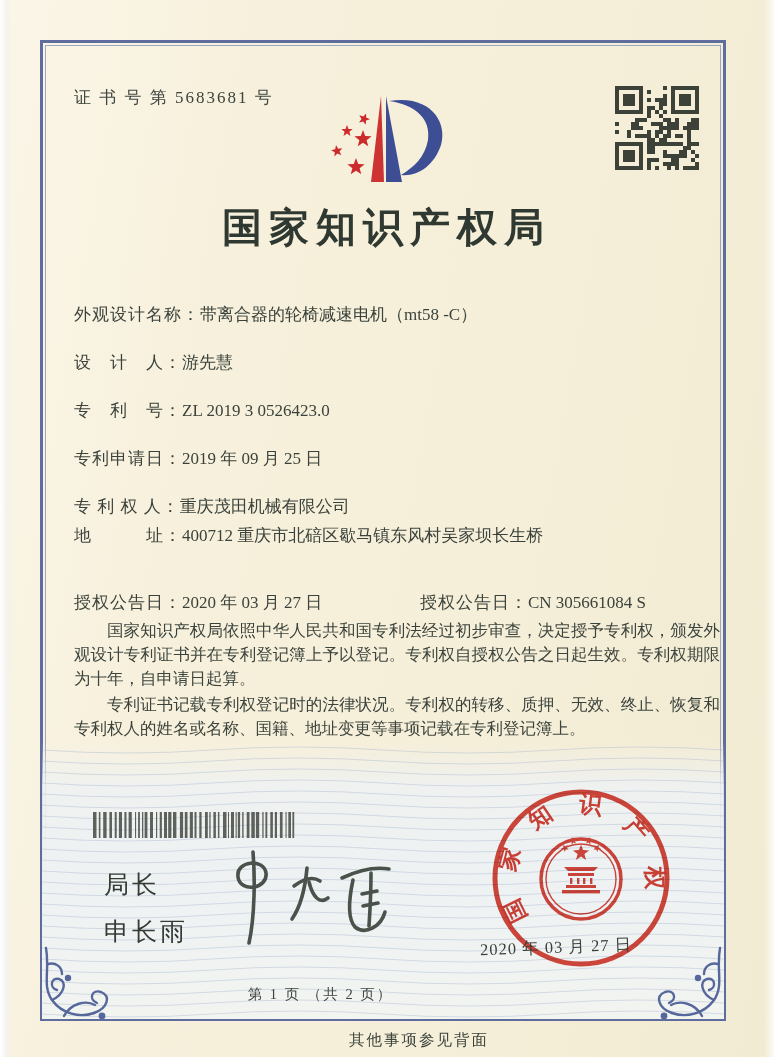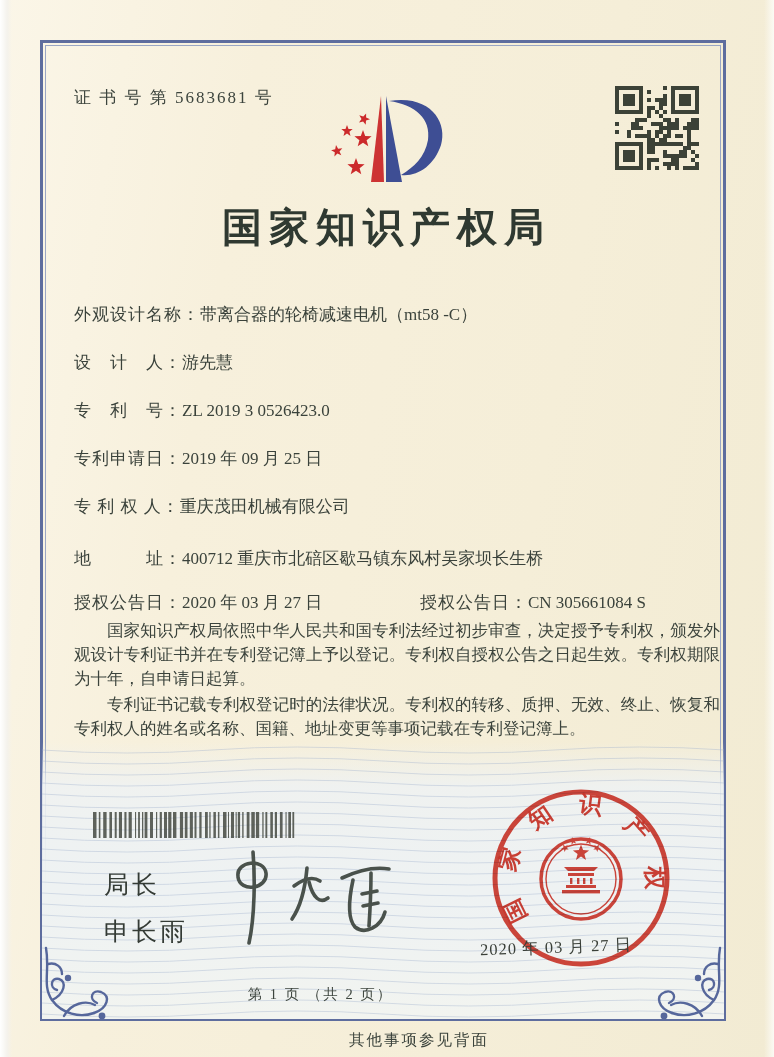--- a/index.html
+++ b/index.html
@@ -334,21 +334,21 @@
   </div>
   <div class="field" style="left:74px;top:399px;">
     <span class="lab">专　利　号：</span><span>ZL 2019 3 0526423.0</span>
   </div>
   <div class="field" style="left:74px;top:447px;">
     <span class="lab">专利申请日：</span><span>2019 年 09 月 25 日</span>
   </div>
   <div class="field" style="left:74px;top:495px;">
     <span class="lab">专 利 权 人：</span><span>重庆茂田机械有限公司</span>
   </div>
-  <div class="field" style="left:74px;top:547px;">
+  <div class="field" style="left:74px;top:524px;">
     <span class="lab">地　　　址：</span><span>400712 重庆市北碚区歇马镇东风村吴家坝长生桥</span>
   </div>
   <div class="field" style="left:74px;top:591px;">
     <span class="lab">授权公告日：</span><span>2020 年 03 月 27 日</span>
   </div>
   <div class="field" style="left:420px;top:591px;">
     <span class="lab">授权公告日：</span><span>CN 305661084 S</span>
   </div>
 
   <div class="paras">

